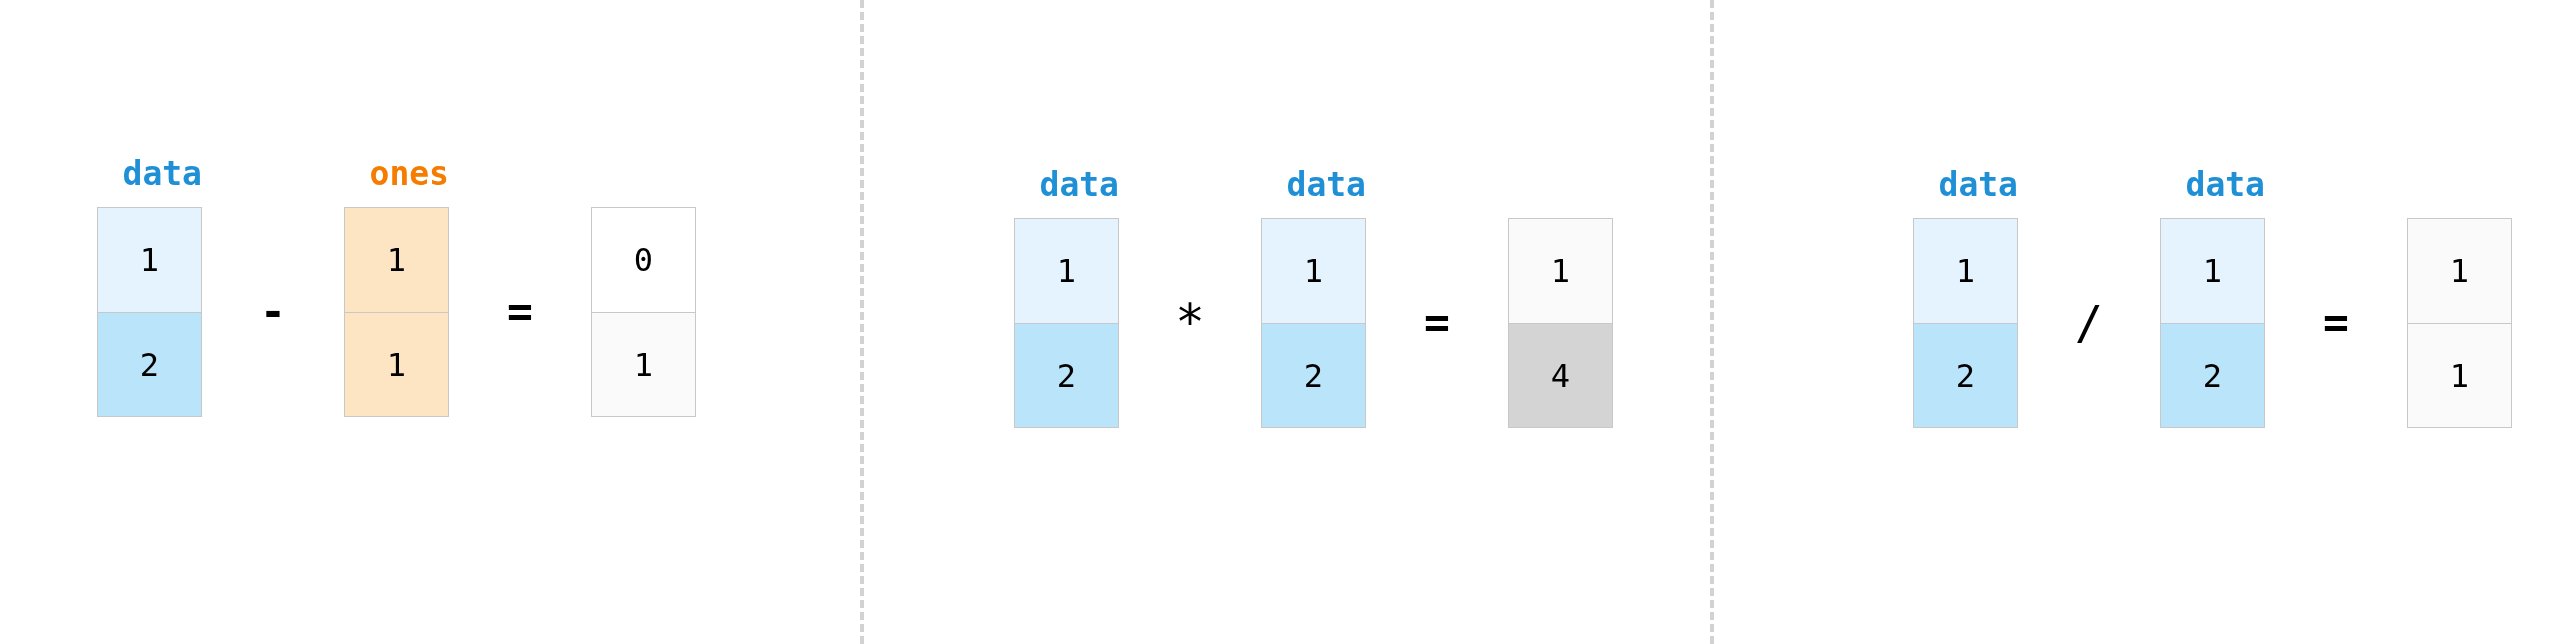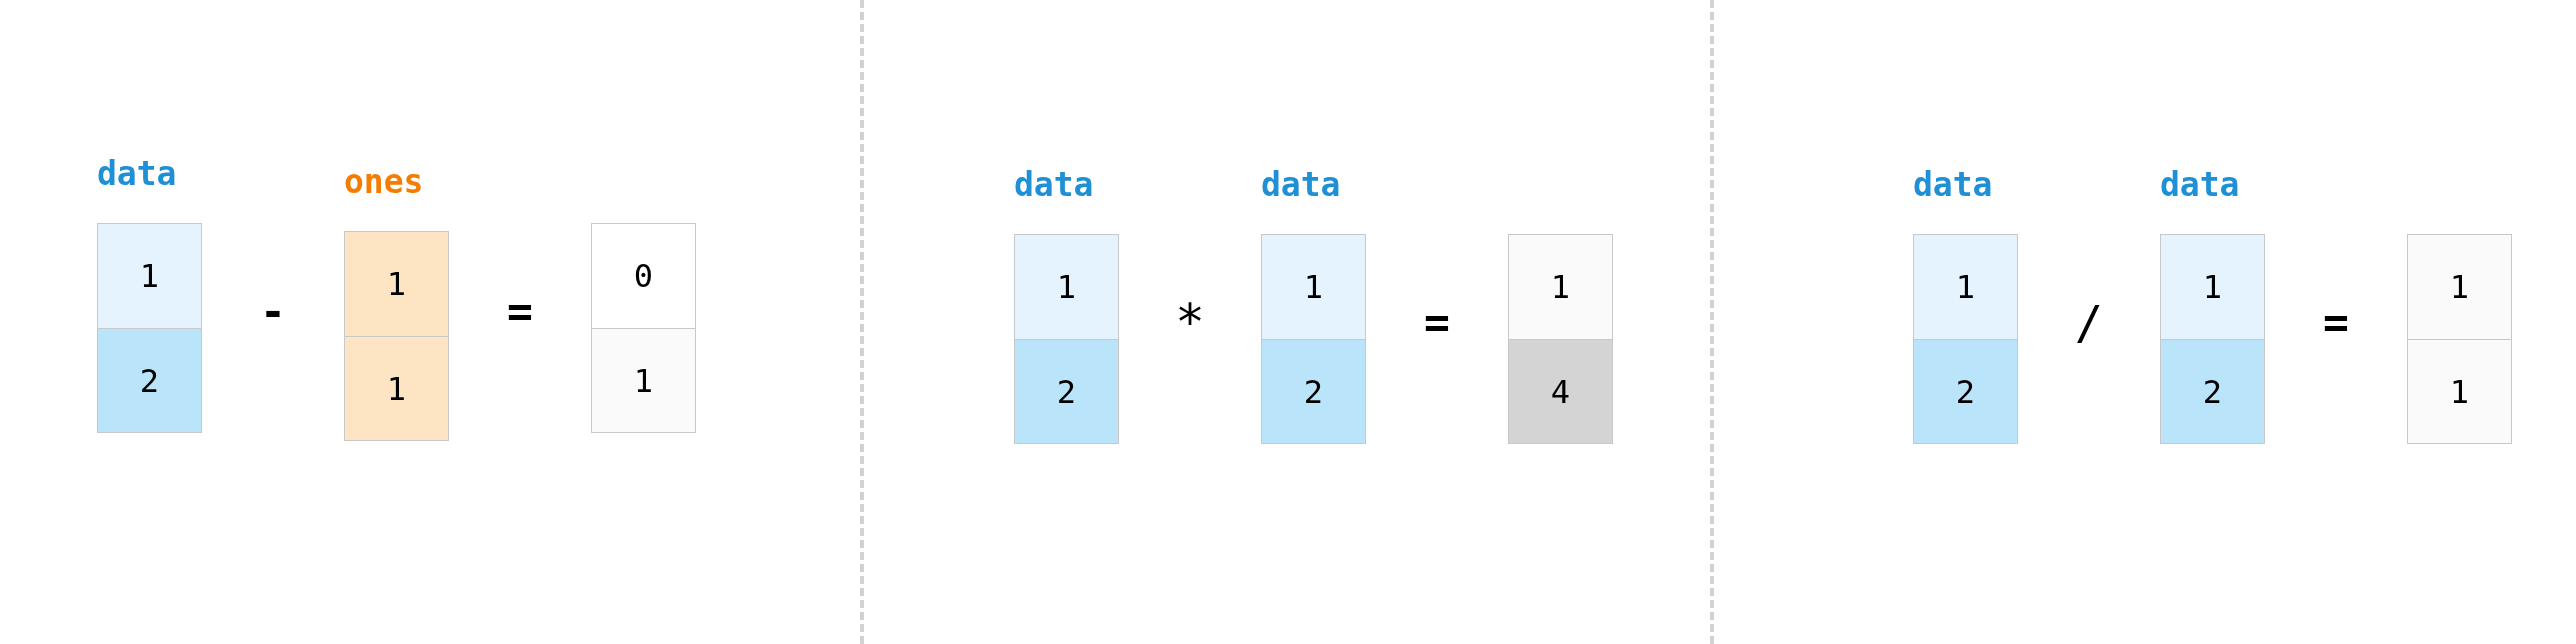--- a/index.html
+++ b/index.html
@@ -43,35 +43,34 @@
     position: absolute;
     display: flex;
     flex-direction: row;
     align-items: flex-start;
   }
 
   
   .array {
     display: flex;
     flex-direction: column;
-    align-items: flex-start;
-    gap: 16px;
+    align-items: flex-end;
   }
 
   .array-label {
     font-family: "DejaVu Sans Mono", monospace;
     font-weight: bold;
     font-size: 33px;
     line-height: 1;
     letter-spacing: 0px;
     margin-bottom: 17.4px;
     white-space: nowrap;
   }
   .array-label.blue   { color: #1f8fd6; }
-  .array-label.orange { color: #f57c00; margin-top: 8px; }
+  .array-label.orange { color: #f57c00; }
   .array-label.hidden { visibility: hidden; }
 
   .cells {
     display: flex;
     flex-direction: column;
     border: 1.6px solid #c8c8c8;
     box-sizing: border-box;
     width: 105px;
   }
 

